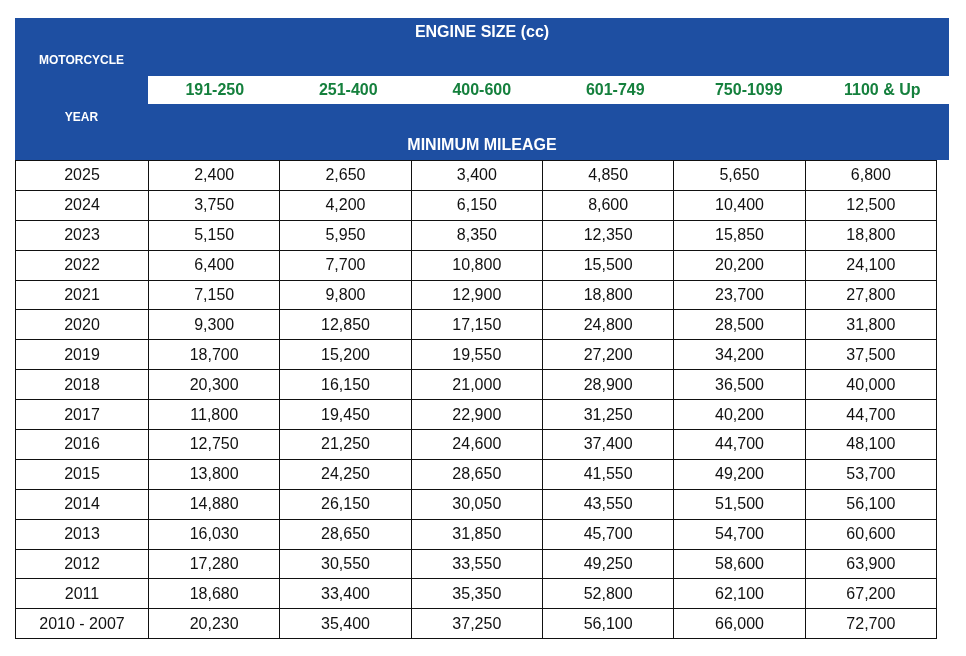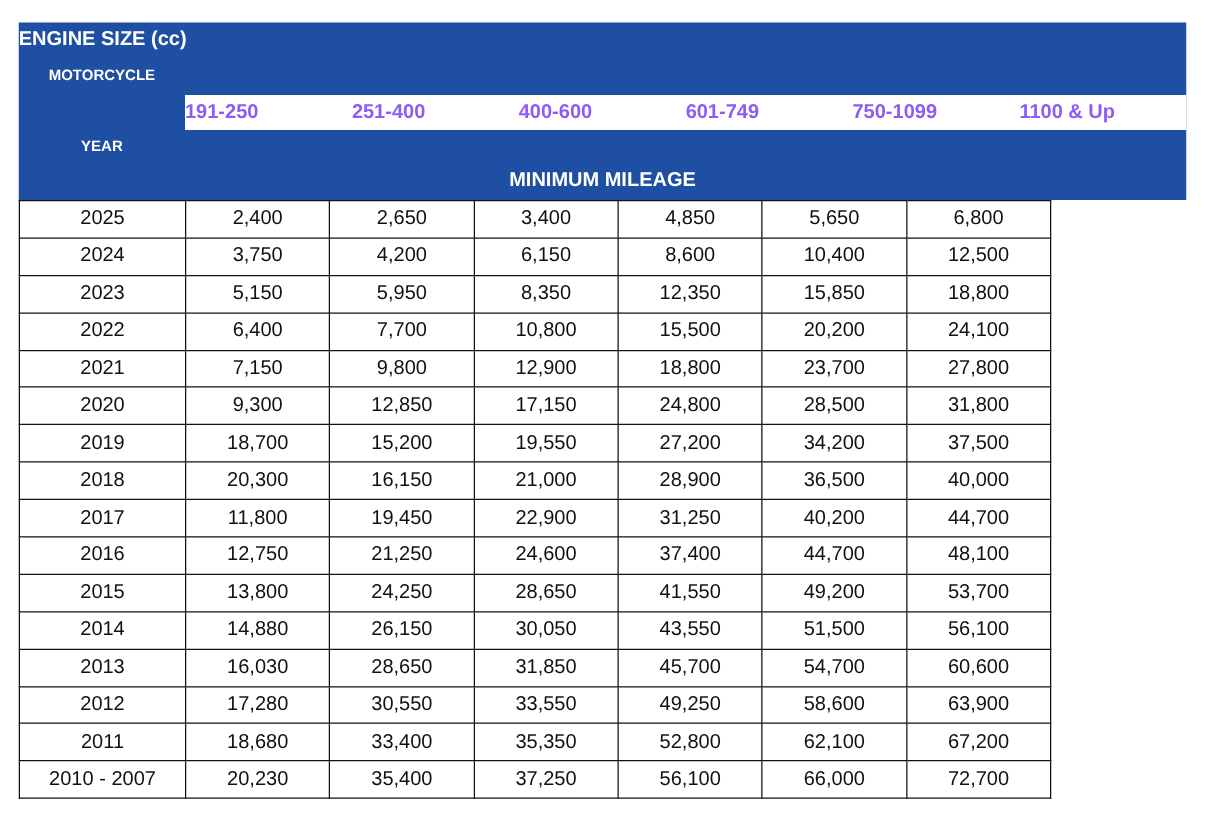--- a/index.html
+++ b/index.html
@@ -1,25 +1,25 @@
 <!DOCTYPE html>
 <html><head>
 <meta charset="utf-8">
 <style>
   html, body { margin: 0; padding: 0; background: #ffffff; }
   body { width: 966px; height: 656px; position: relative; overflow: hidden; font-family: "Liberation Sans", "DejaVu Sans", sans-serif; }
   .table-wrap { position: absolute; left: 15px; top: 18px; width: 934px; }
   .header { position: relative; width: 934px; height: 142px; background: #1e4fa2; color: #ffffff; }
-  .h-engine { position: absolute; left: 0; width: 934px; top: 4px; font-weight: bold; font-size: 16px; line-height: 20px; }
+  .h-engine { position: absolute; left: 0; width: 934px; top: 4px; text-align: center; font-weight: bold; font-size: 16px; line-height: 20px; }
   .h-moto { position: absolute; left: 0; width: 133px; top: 32px; text-align: center; font-weight: bold; font-size: 12px; line-height: 20px; }
   .h-year { position: absolute; left: 0; width: 133px; top: 89px; text-align: center; font-weight: bold; font-size: 12px; line-height: 20px; }
   .h-sizes { position: absolute; left: 133px; top: 58px; width: 801px; height: 28px; background: #ffffff; display: flex; }
-  .h-size { flex: 1 1 0; text-align: left; color: #8b5cf6; font-weight: bold; font-size: 16px; line-height: 28px; }
+  .h-size { flex: 1 1 0; text-align: center; color: #15803d; font-weight: bold; font-size: 16px; line-height: 28px; }
   .h-mileage { position: absolute; left: 0; width: 934px; top: 117px; text-align: center; font-weight: bold; font-size: 16px; line-height: 20px; }
-  table { border-collapse: collapse; width: 826px; table-layout: fixed; }
+  table { border-collapse: collapse; width: 922px; table-layout: fixed; }
   td { border: 1px solid #111111; height: 28.9px; padding: 0; text-align: center; font-size: 16px; color: #111111; line-height: 28px; }
   td.year { width: 132px; }
 </style>
 </head>
 <body>
 
 <div class="table-wrap">
   <div class="header">
     <div class="h-engine">ENGINE SIZE (cc)</div>
     <div class="h-moto">MOTORCYCLE</div>

